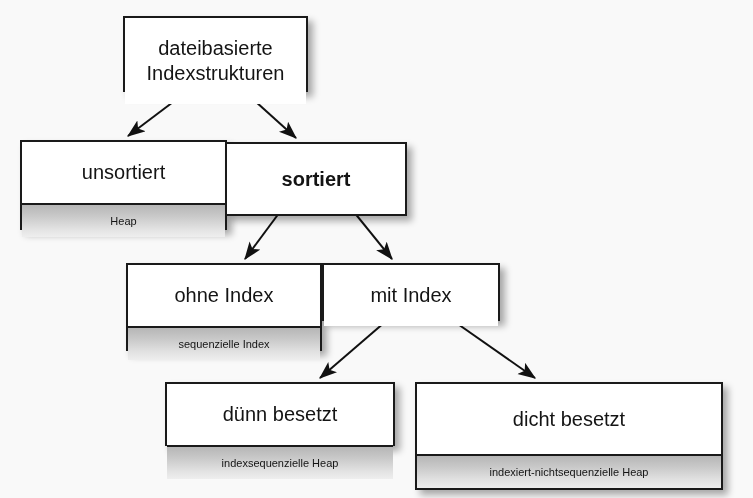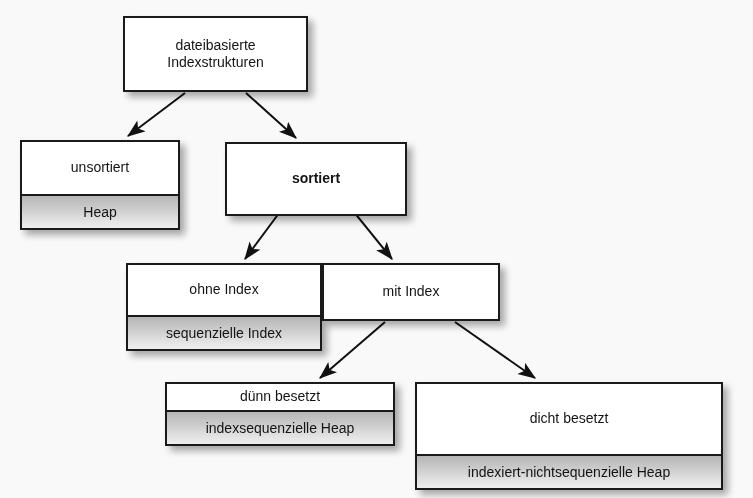--- a/index.html
+++ b/index.html
@@ -35,47 +35,47 @@
     border: 2px solid #1a1a1a;
     background: #ffffff;
     box-shadow: 5px 5px 7px rgba(0,0,0,0.33);
     display: flex;
     flex-direction: column;
   }
   .node-title {
     box-sizing: border-box;
     background: #ffffff;
     color: #141414;
-    font-size: 14px;
+    font-size: 20px;
     line-height: 1.25;
     text-align: center;
     display: flex;
     align-items: center;
     justify-content: center;
     flex: 1 1 auto;
-    padding: 2px 6px;
+    padding: 18px 6px;
     white-space: pre-line;
   }
   .node-sub {
     box-sizing: border-box;
     border-top: 2px solid #1a1a1a;
     background: linear-gradient(to bottom, #b6b6b6 0%, #c9c9c9 35%, #e2e2e2 75%, #eeeeee 100%);
     color: #141414;
-    font-size: 14px;
+    font-size: 11px;
     text-align: center;
     display: flex;
     align-items: center;
     justify-content: center;
     height: 34px;
     flex: 0 0 34px;
     padding: 0 8px;
   }
   
   #node-root      { left: 123px; top: 16px;  width: 185px; height: 76px; }
-  #node-unsortiert{ left: 20px;  top: 140px; width: 160px; height: 90px; }
+  #node-unsortiert{ left: 20px;  top: 140px; width: 207px; height: 90px; }
   #node-sortiert  { left: 225px; top: 142px; width: 182px; height: 74px; font-weight: bold; }
   #node-ohne-index{ left: 126px; top: 263px; width: 196px; height: 88px; }
   #node-mit-index { left: 322px; top: 263px; width: 178px; height: 58px; }
   #node-duenn     { left: 165px; top: 382px; width: 230px; height: 64px; }
   #node-dicht     { left: 415px; top: 382px; width: 308px; height: 108px; }
 </style>
 </head>
 <body>
 
 <div id="diagram-root">

